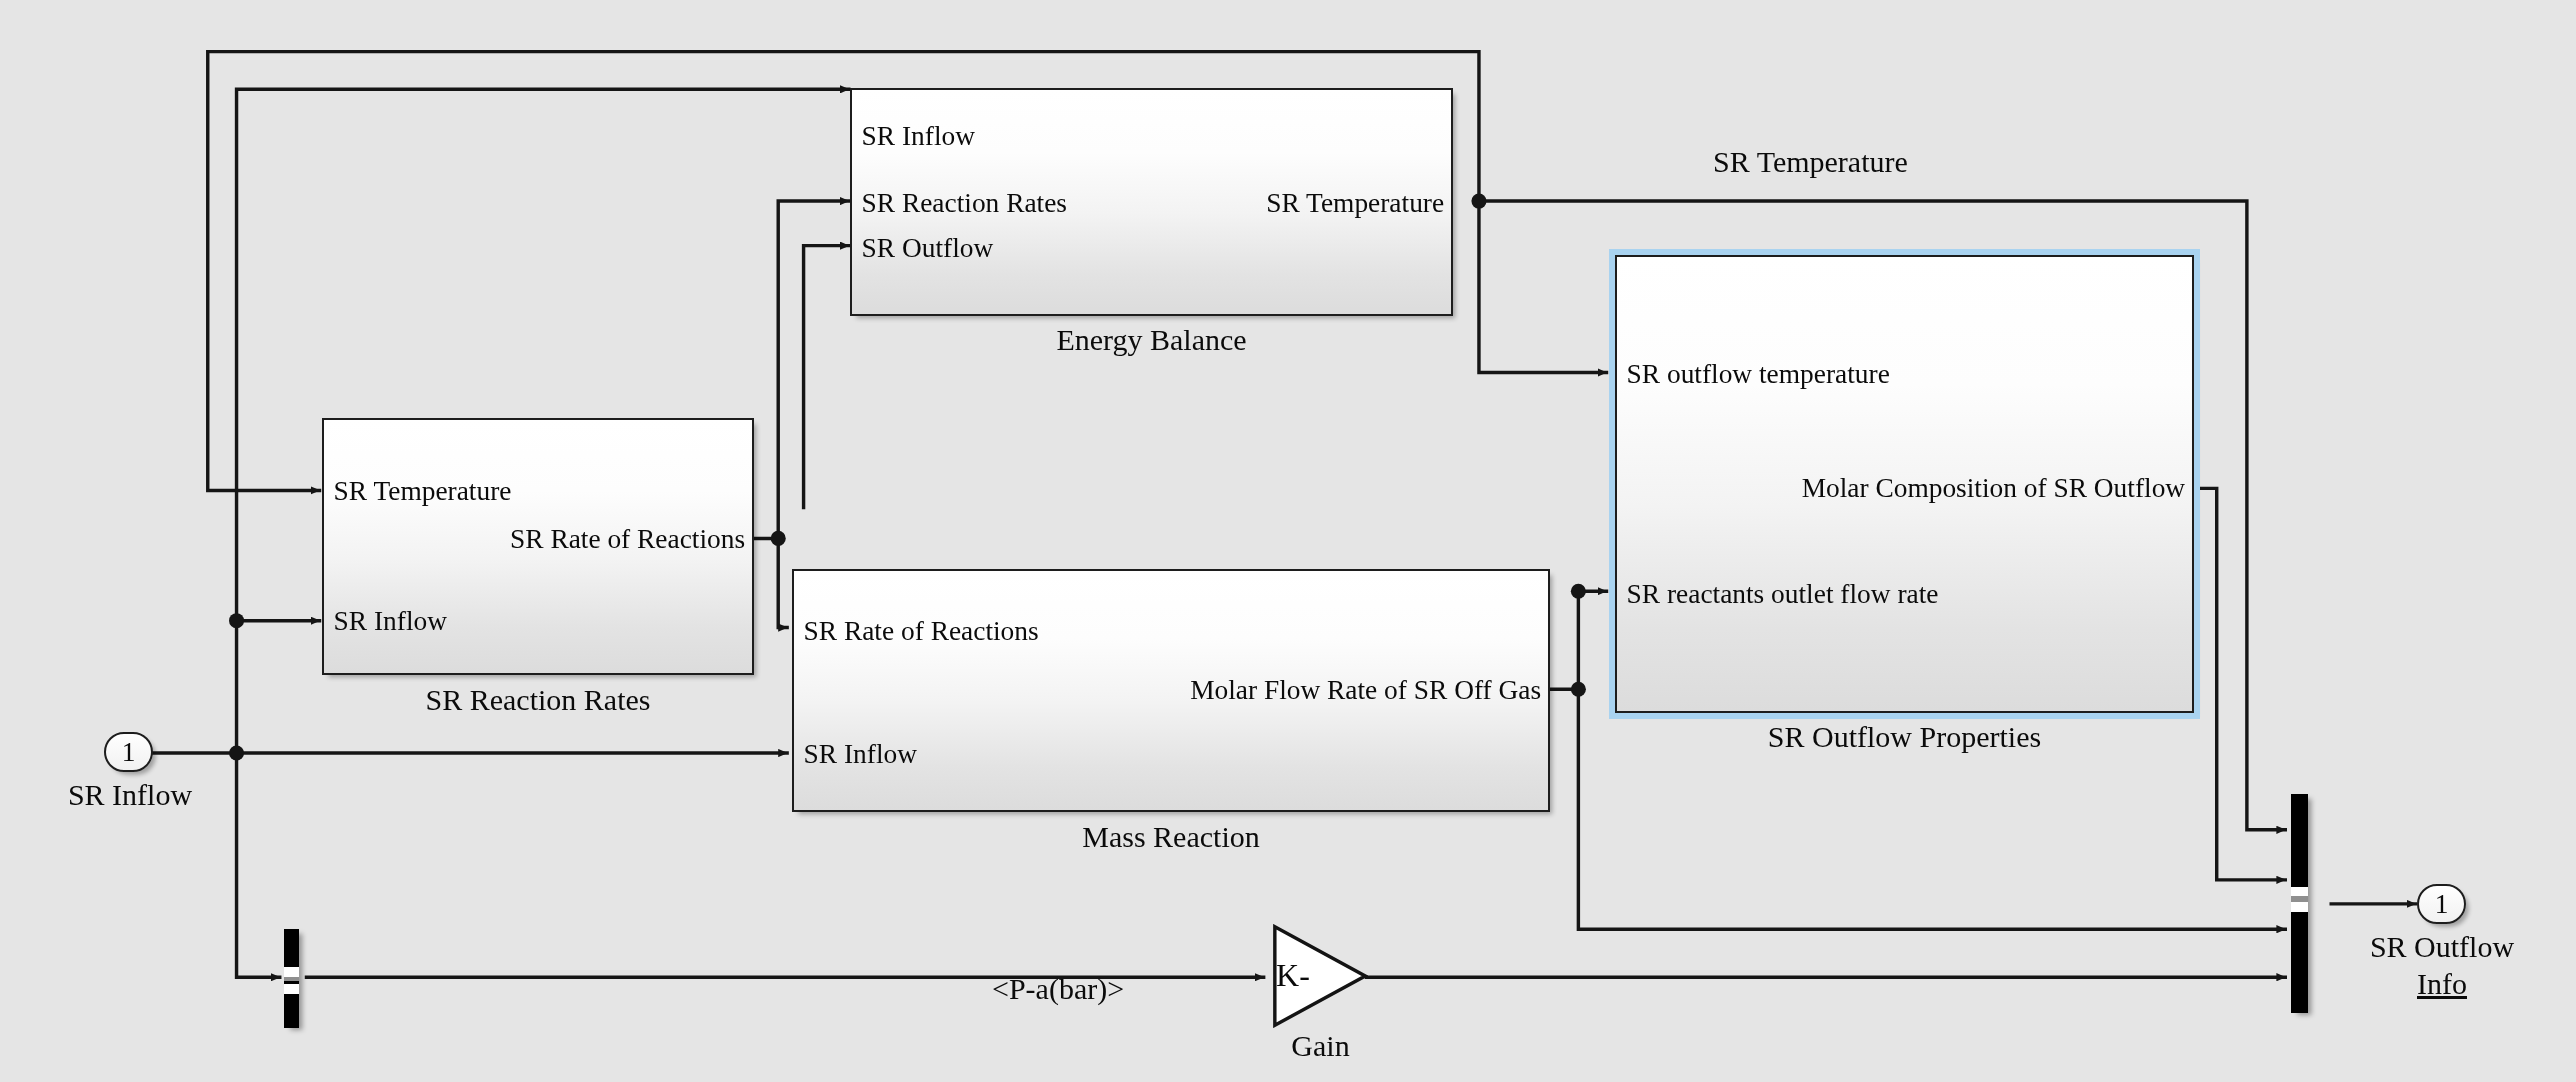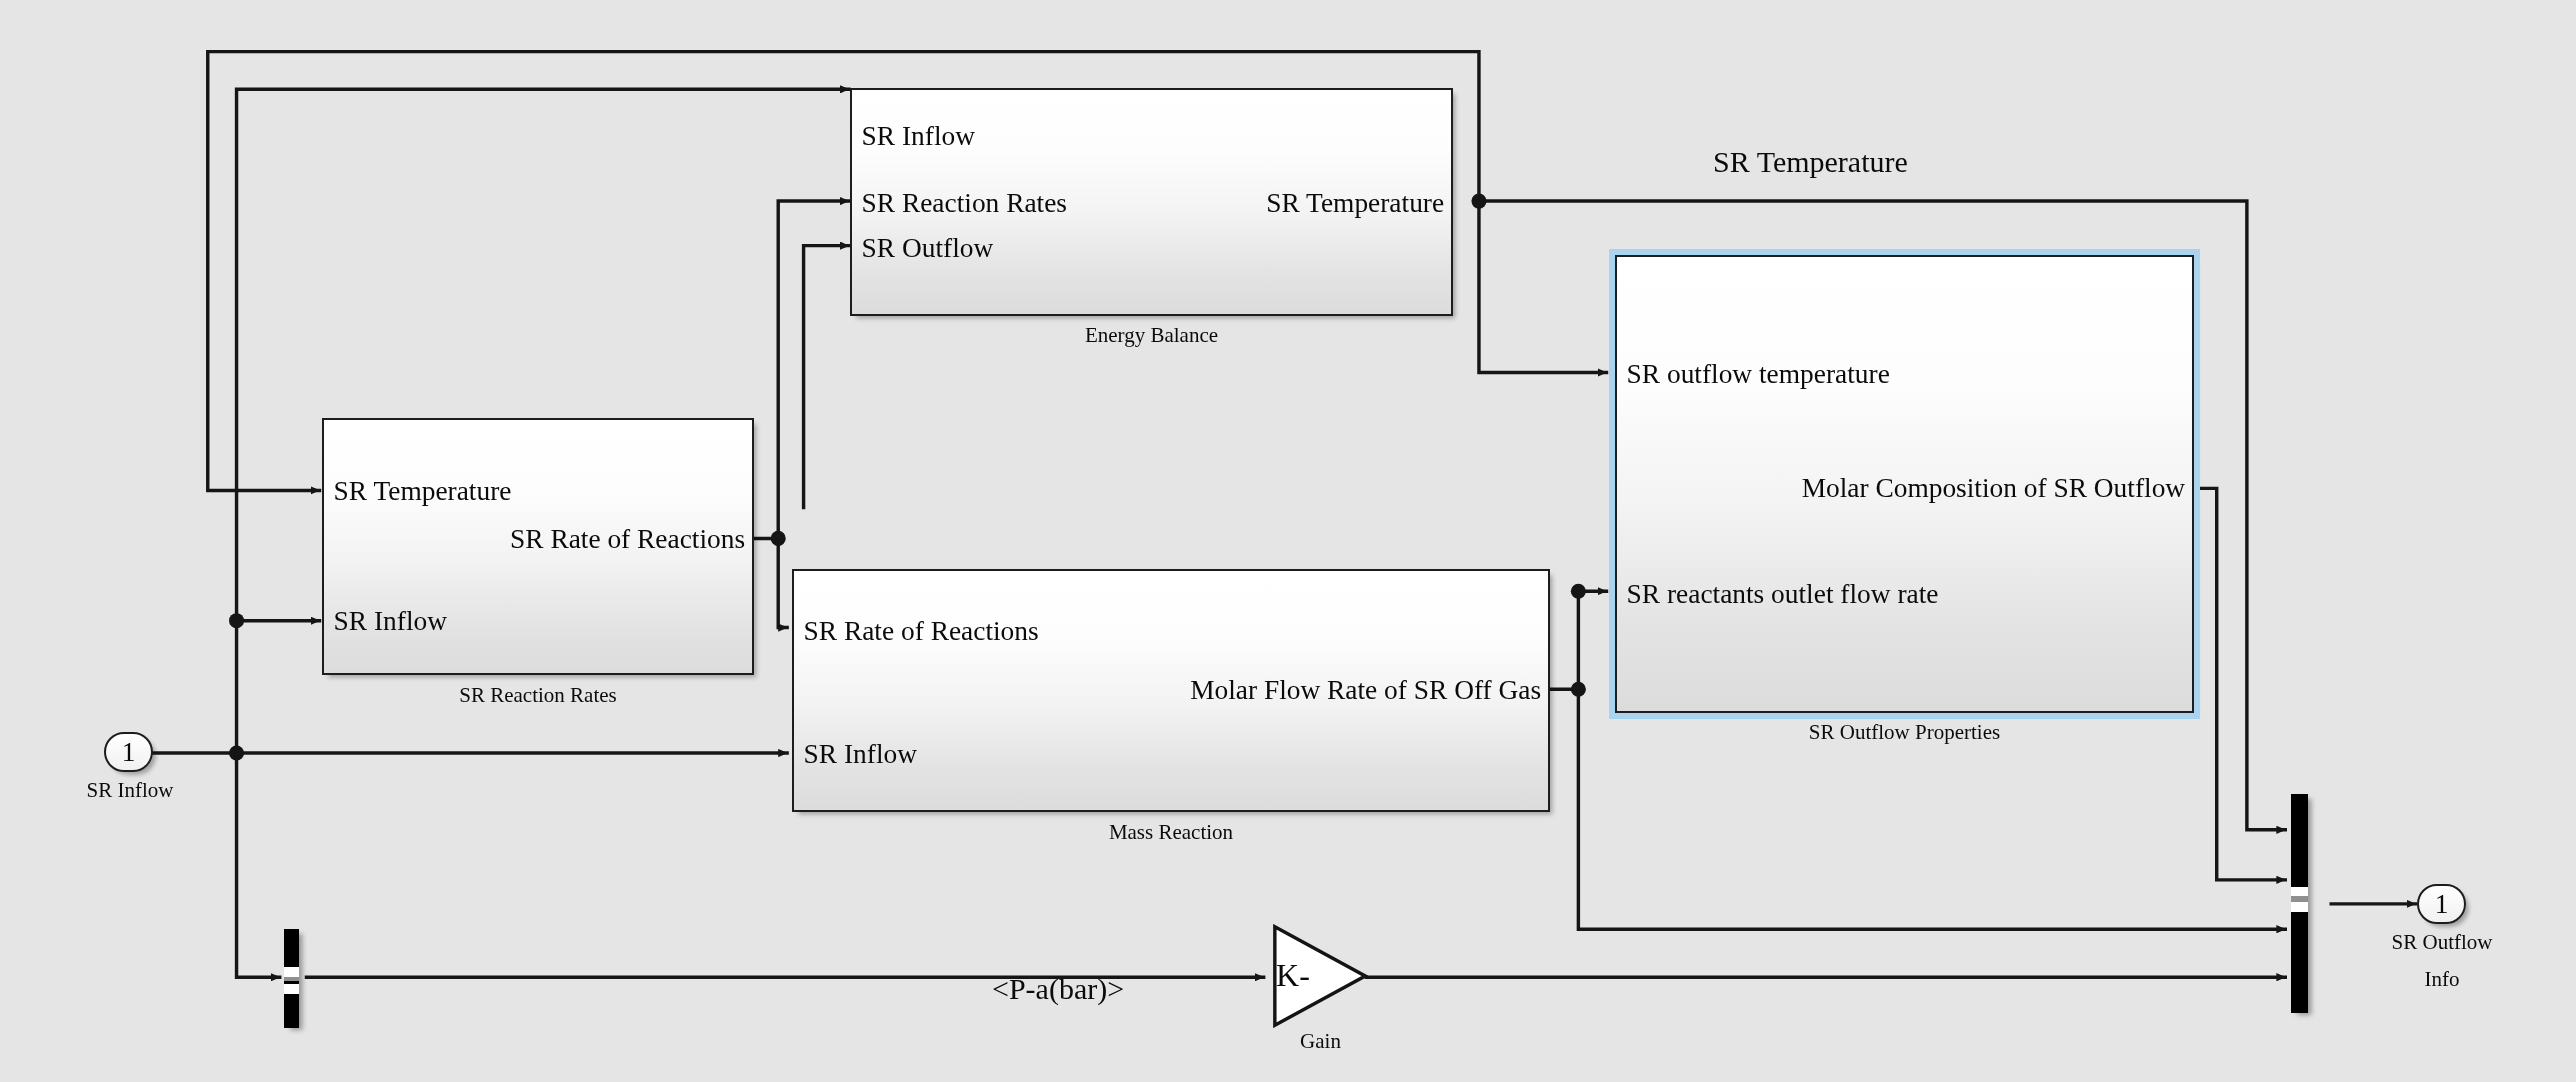--- a/index.html
+++ b/index.html
@@ -26,21 +26,21 @@
     font-size:27.4px;
     line-height:1;
     color:#0b0b0b;
     white-space:nowrap;
   }
   .port-label.in{left:9.6px;}
   .port-label.out{right:6.9px;text-align:right;}
 
   .blabel{
     position:absolute;
-    font-size:21px;
+    font-size:30px;
     color:#0b0b0b;
     white-space:nowrap;
     text-align:center;
     line-height:1.06;
   }
   .sig-label{
     position:absolute;
     font-size:30px;
     color:#0b0b0b;
     white-space:nowrap;
@@ -177,21 +177,21 @@
 
   <div class="ioport" style="left:104px;top:732px;width:49px;height:40px;">
     <span>1</span>
   </div>
   <div class="blabel" style="left:25px;top:779px;width:210px;">SR Inflow</div>
 
   <div class="ioport" style="left:2417px;top:884px;width:49px;height:40px;">
     <span>1</span>
   </div>
   <div class="blabel" style="left:2337px;top:931px;width:210px;">SR Outflow</div>
-  <div class="blabel" style="left:2337px;top:968px;width:210px;">Info</div>
+  <div class="blabel" style="left:2337px;top:968px;width:210px;text-decoration:underline;">Info</div>
 
   <div class="muxbar" style="left:284px;top:929px;width:15px;height:99px;">
     <div class="muxnotch" style="top:38px;height:9.6px;"></div>
     <div class="muxnotch g" style="top:48px;height:4.1px;"></div>
     <div class="muxnotch" style="top:55px;height:9.6px;"></div>
   </div>
 
   <div class="muxbar" style="left:2291px;top:794px;width:16.5px;height:219px;">
     <div class="muxnotch" style="top:93px;height:9.6px;"></div>
     <div class="muxnotch g" style="top:102px;height:5.5px;"></div>

